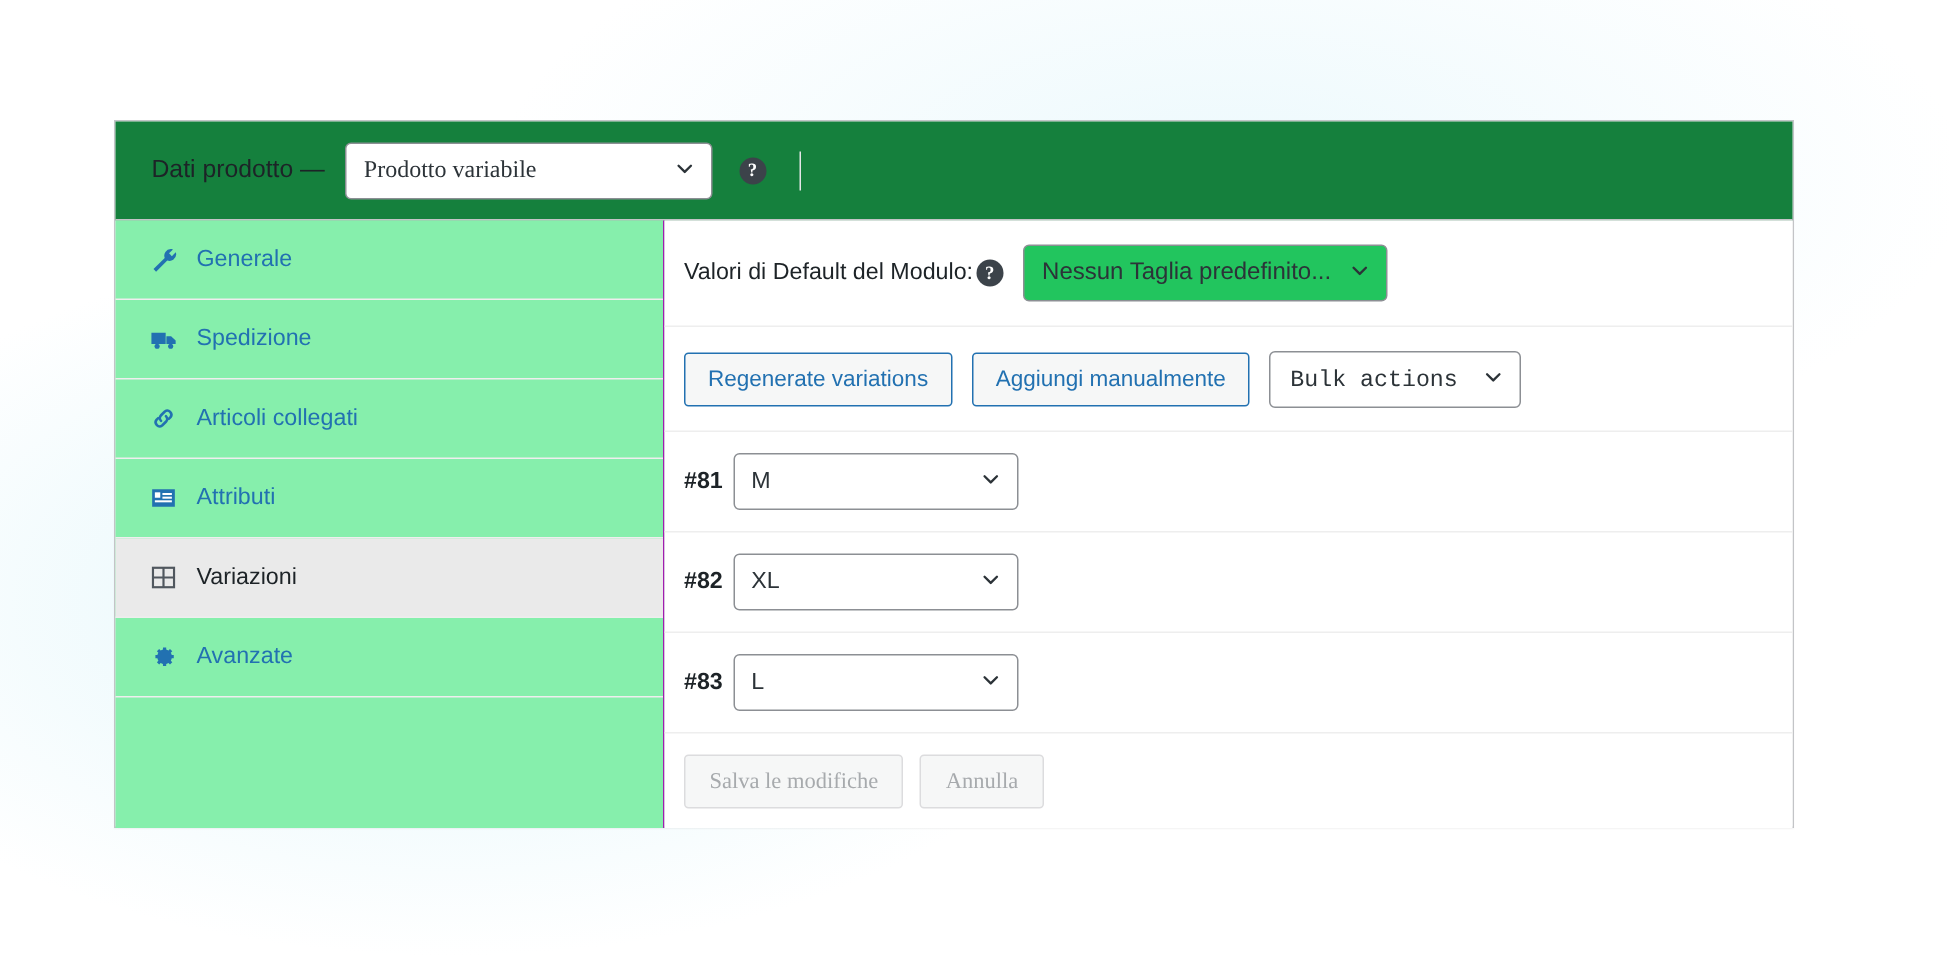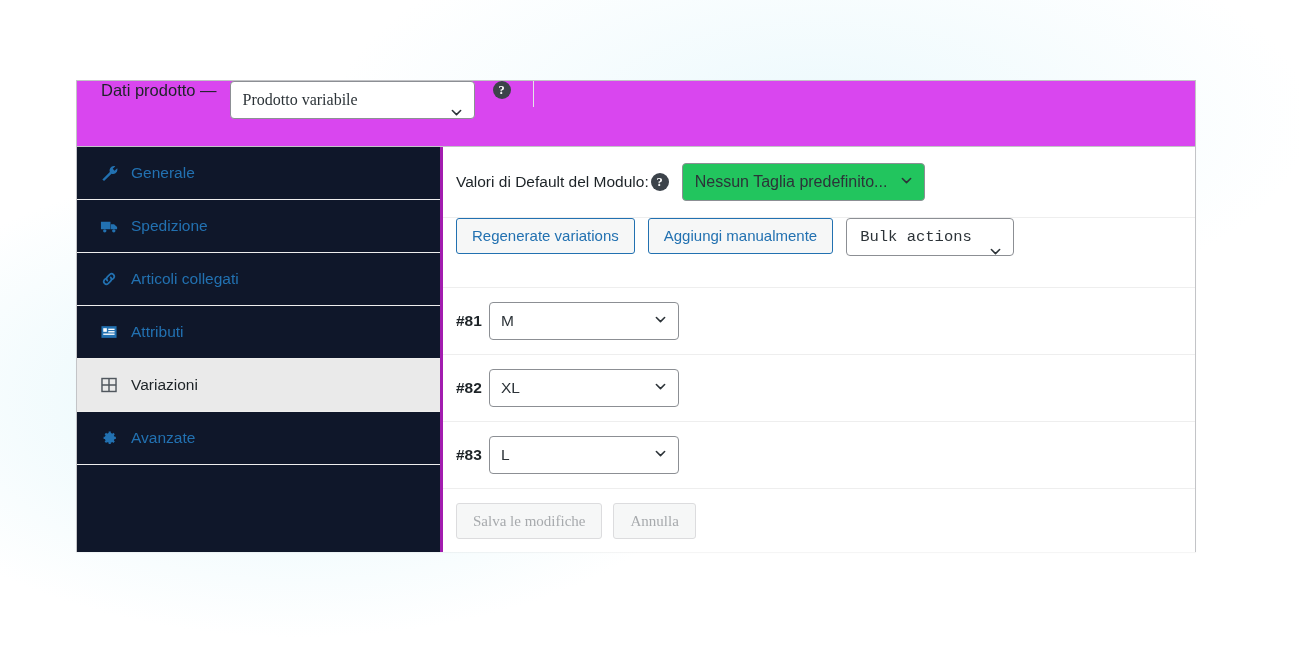--- a/index.html
+++ b/index.html
@@ -37,23 +37,24 @@
     border: 1px solid #c3c4c7;
     box-shadow: 0 1px 1px rgba(0,0,0,0.04);
     box-sizing: border-box;
   }
 
   
   .panel-header {
     height: 66px;
     border-bottom: 1px solid #c3c4c7;
     display: flex;
+    align-items: center;
     padding: 0 0 0 24px;
     box-sizing: border-box;
-    background: #d946ef;
+    background: #15803d;
   }
   .panel-title {
     font-size: 16.5px;
     color: #1d2327;
     font-weight: 400;
     white-space: nowrap;
     margin-right: 13px;
   }
   .type-select {
     appearance: none;
@@ -107,22 +108,22 @@
     margin-left: 22px;
   }
 
   
   .panel-body {
     display: flex;
     height: 405px;
   }
   .tabs {
     width: 366px;
-    background: #0f172a;
-    border-right: 3px solid #a21caf;
+    background: #86efac;
+    border-right: 1px solid #a21caf;
     box-sizing: border-box;
     flex: none;
   }
   .tab-item {
     height: 53px;
     display: flex;
     align-items: center;
     padding-left: 22px;
     box-sizing: border-box;
     border-bottom: 1px solid #eeeeee;
@@ -184,20 +185,21 @@
     border-radius: 4px;
     box-sizing: border-box;
     line-height: 36px;
     cursor: pointer;
   }
 
   
   .row-toolbar {
     height: 70px;
     display: flex;
+    align-items: center;
     padding-left: 13px;
     border-bottom: 1px solid #eeeeee;
     box-sizing: border-box;
   }
   .btn-secondary {
     height: 36px;
     padding: 0 15px;
     font-size: 15px;
     font-family: "Liberation Sans", sans-serif;
     color: #2271b1;

